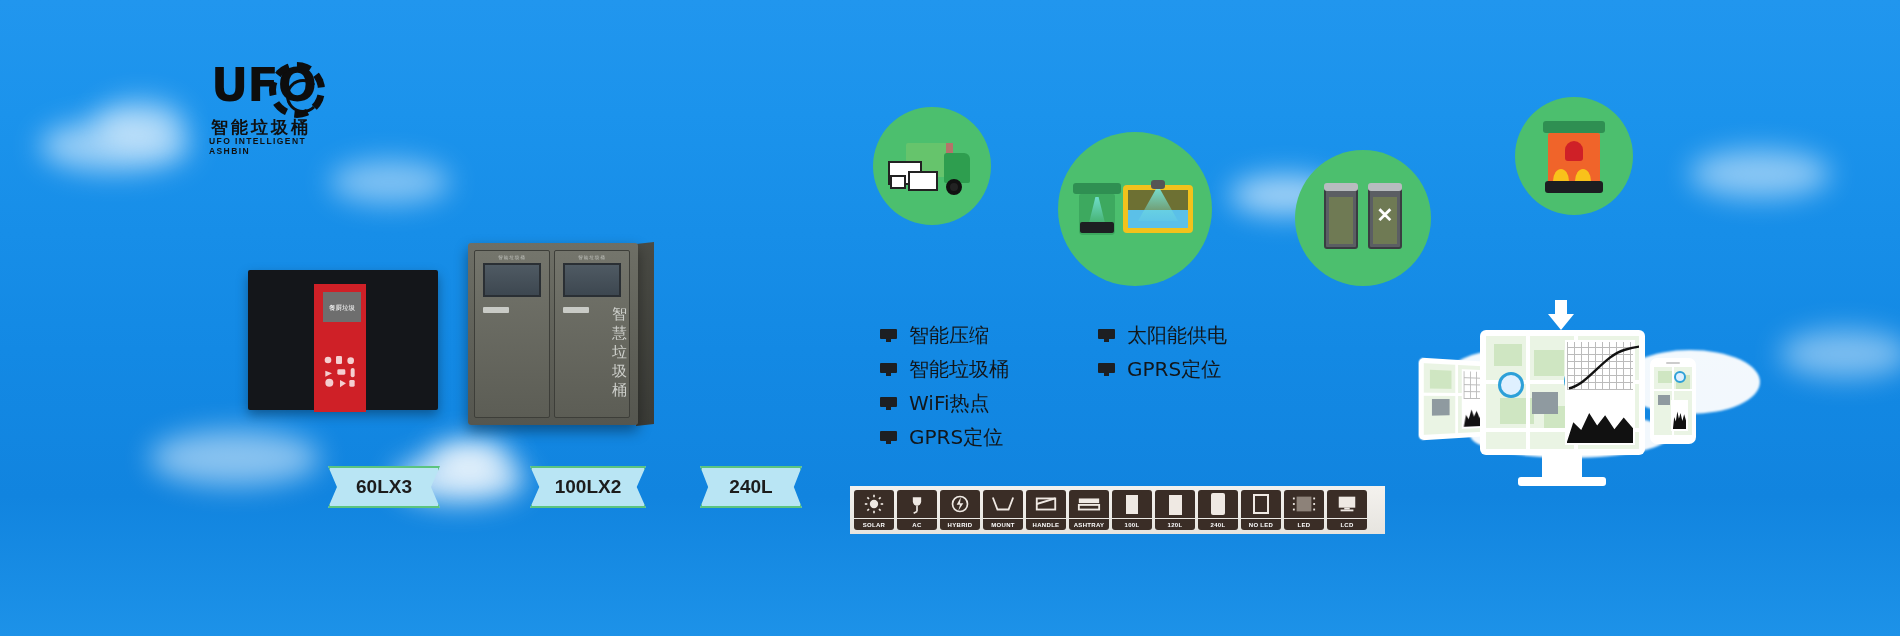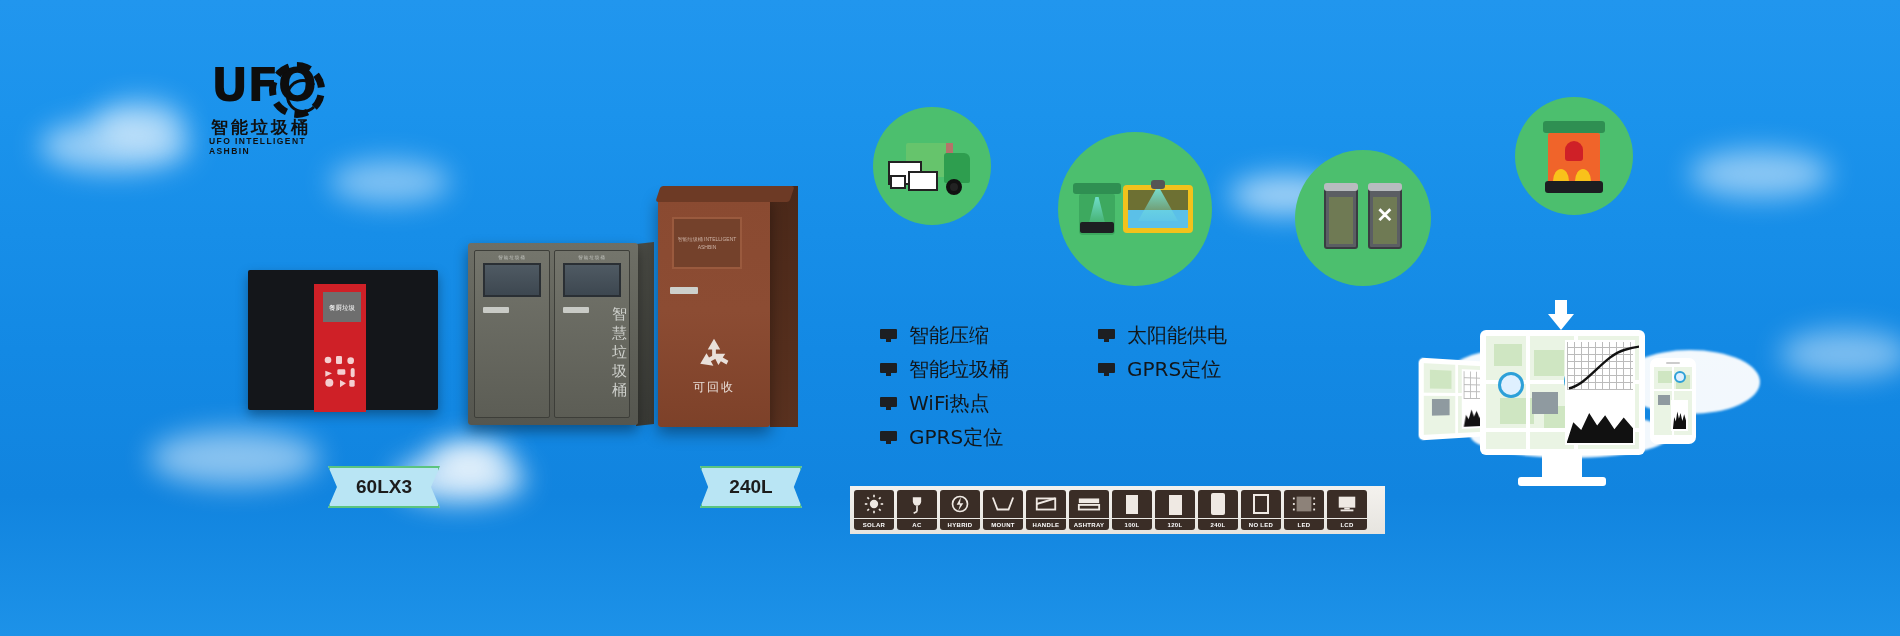--- a/index.html
+++ b/index.html
@@ -270,41 +270,22 @@
       <div class="scr"></div>
       <div class="hdl"></div>
     </div>
     <div class="door" style="left:86px;">
       <div class="cap">智能垃圾桶</div>
       <div class="scr"></div>
       <div class="hdl"></div>
     </div>
     <div class="vtext">智慧垃圾桶</div>
   </div>
-
-  <div class="bingroup" id="bin-brown">
-    <div class="shade"></div>
-    <div class="body"></div>
-    <div class="top"></div>
-    <div class="panel">
-      <span>智能垃圾桶
-INTELLIGENT ASHBIN</span>
-    </div>
-    <div class="hdl"></div>
-    <div class="recycle">
-      <svg viewBox="0 0 64 64">
-        <g fill="#e9e0da">
-          <path d="M32 6 L42 23 L35 23 L35 34 L29 34 L29 23 L22 23 Z"></path>
-          <path d="M10 46 L20 29 L24 36 L33 31 L36 37 L27 42 L31 49 Z"></path>
-          <path d="M54 46 L34 46 L38 40 L29 35 L32 29 L41 34 L45 28 Z" transform="rotate(180 42 38)"></path>
-        </g>
-      </svg>
-    </div>
-    <div class="rlabel">可回收</div>
-  </div>
+  <div class="badge" id="badge-100">100LX2</div>
+
   <div class="badge" id="badge-240">240L</div>
 
   <div class="gcircle" id="gc1">
     <div class="gc-inner">
       <div class="truck">
         <div class="box"></div>
           <div class="stripe"></div>
           <div class="cab"></div>
         <div class="wheel w1"></div>
         <div class="scr1"></div>

